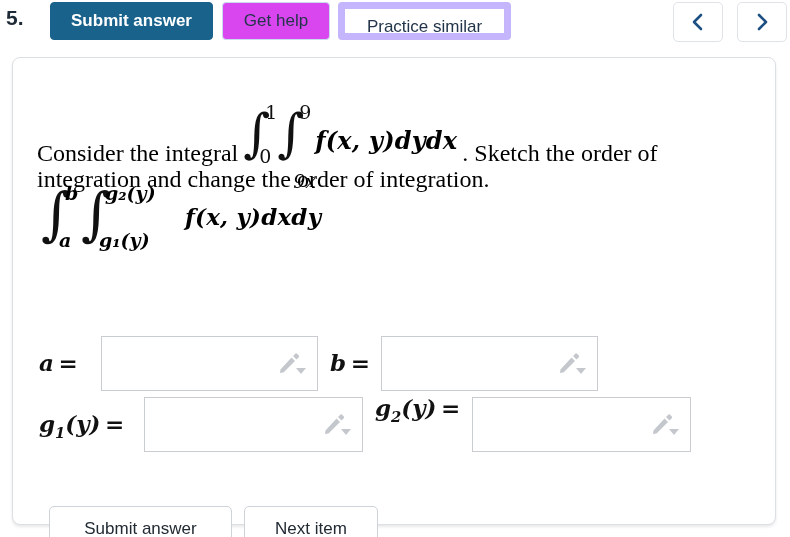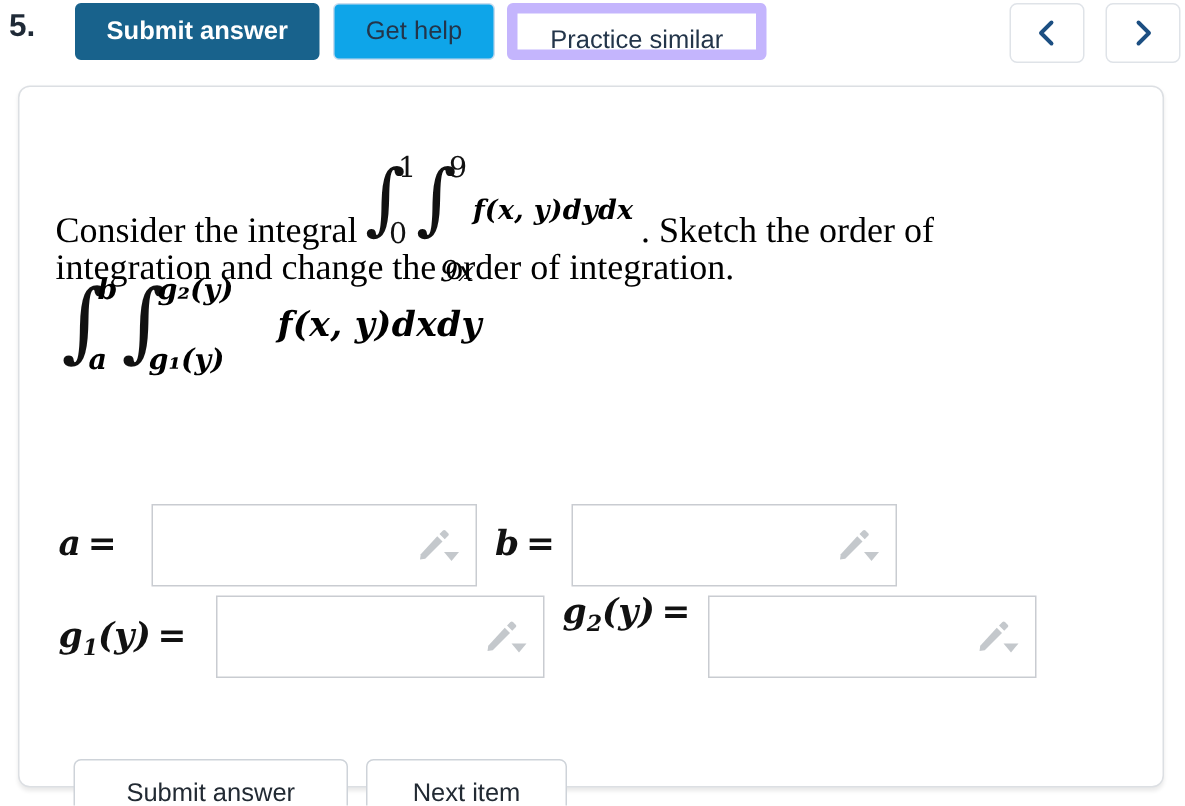--- a/index.html
+++ b/index.html
@@ -51,21 +51,21 @@
     left: 50px;
     width: 163px;
     background: #18628c;
     border: 1px solid #18628c;
     color: #ffffff;
     font-weight: bold;
   }
   .btn-help {
     left: 222px;
     width: 108px;
-    background: #0ea5e9;
+    background: #d946ef;
     border: 1px solid #c9dcee;
     color: #23354a;
   }
   .btn-practice {
     left: 338px;
     width: 173px;
     background: #ffffff;
     border: 7px solid #c4b5fd;
     color: #23354a;
   }
@@ -163,21 +163,21 @@
     position: absolute;
     left: 16px;
     top: 38px;
     font-size: 19px;
     font-family: "DejaVu Serif", "Liberation Serif", serif;
   }
   .integrand {
     font-family: "DejaVu Serif", "Liberation Serif", serif;
     font-style: italic;
     font-weight: bold;
-    font-size: 18px;
+    font-size: 24px;
     align-self: center;
     padding-top: 10px;
     margin-left: 4px;
     letter-spacing: 0.2px;
   }
 
   
   .dblint2 {
     position: absolute;
     left: 28px;

